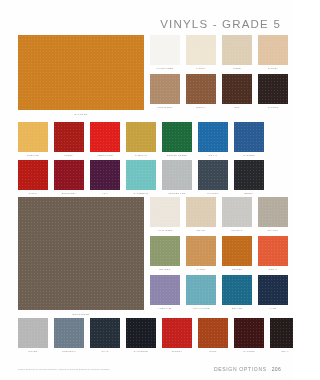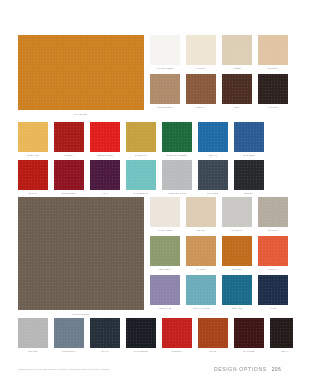--- a/index.html
+++ b/index.html
@@ -57,20 +57,21 @@
     white-space:nowrap;
   }
   .foot-brand{font-size:5px;letter-spacing:.7px;color:#8f8f8f;}
   .foot-page{font-size:5px;color:#7a7a7a;letter-spacing:.3px;}
 </style>
 </head>
 <body>
 
 <div class="page">
 
+  <div class="title">VINYLS - GRADE 5</div>
 
   <div id="features">
       <div class="sw big" style="left: 18px; top: 35px; width: 126px; height: 75px;">
         <div class="chip tex" style="--c: #cc8021;"></div>
         <div class="cap">SAFFRON</div>
       </div>
       <div class="sw big" style="left: 18px; top: 197px; width: 126px; height: 113px;">
         <div class="chip tex" style="--c: #6d5f51;"></div>
         <div class="cap">DRIFTWOOD</div>
       </div>

